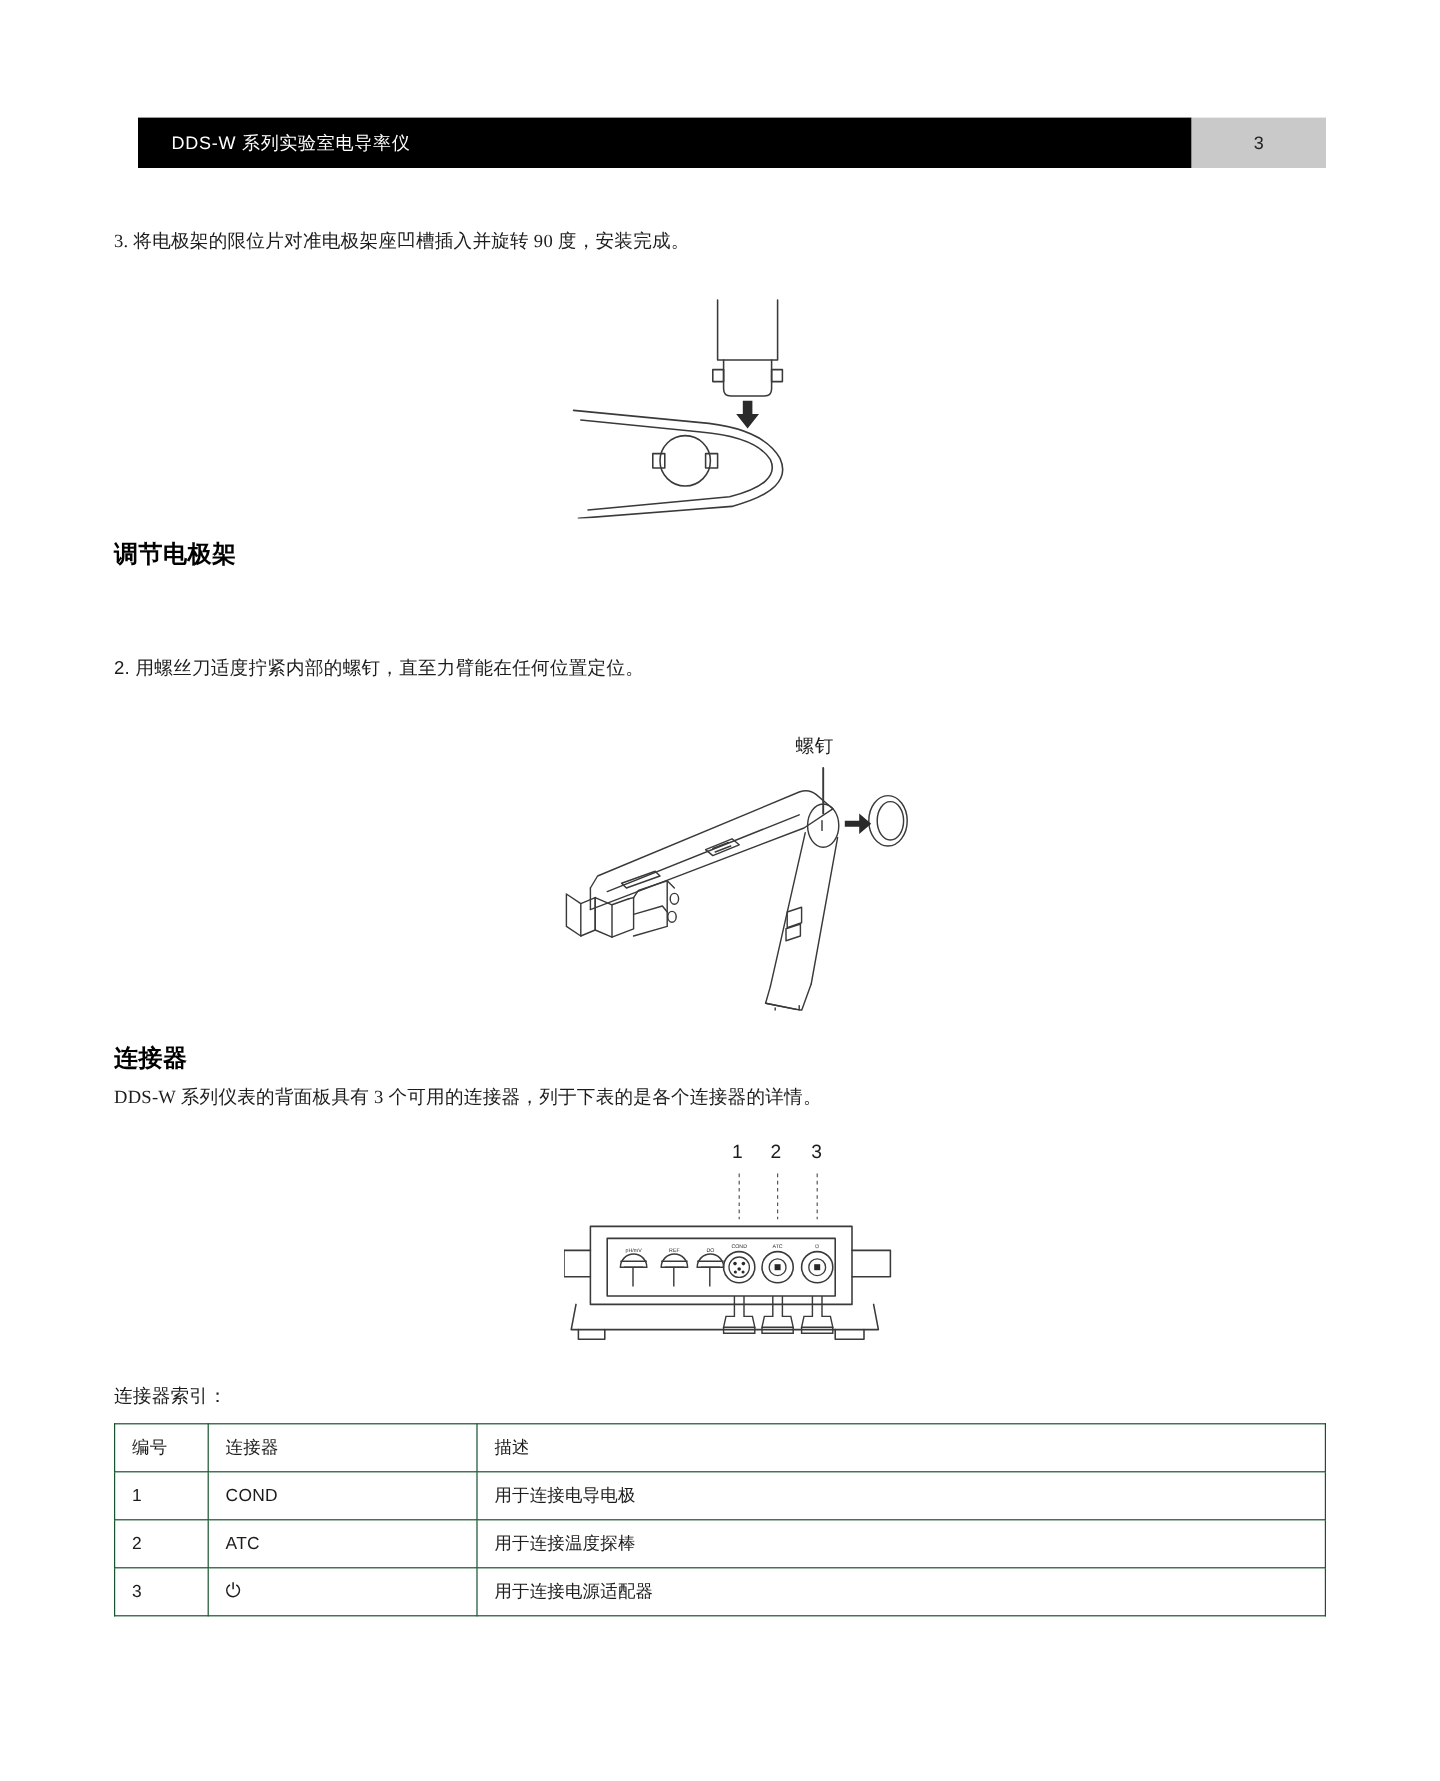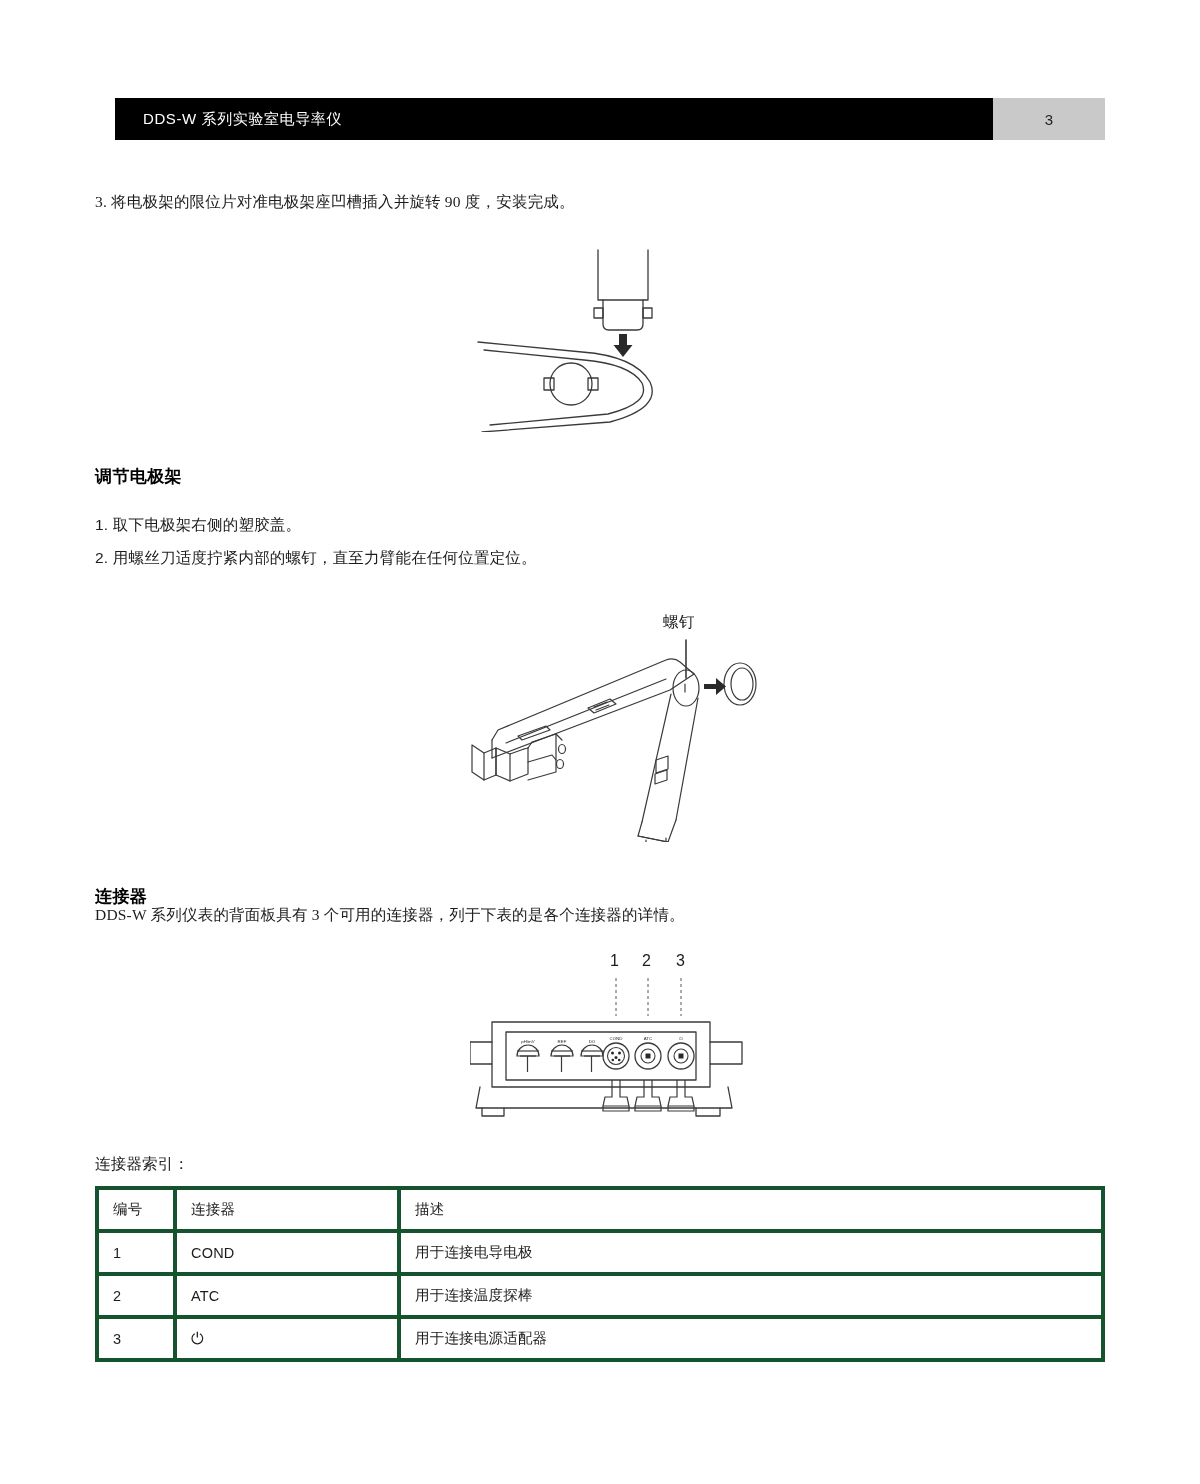--- a/index.html
+++ b/index.html
@@ -63,25 +63,24 @@
 
   .para {
     font-size: 15.5px;
     line-height: 1.55;
     color: #1c1c1c;
     letter-spacing: 0.2px;
     font-family: Liberation Serif, serif;
   }
 
   .section-heading {
-    font-size: 17px;
+    font-size: 20px;
     font-weight: bold;
     color: #000000;
     letter-spacing: 0.4px;
-    margin-top: 17px;
   }
 
   .list-item {
     font-size: 15.5px;
     line-height: 1.55;
     color: #1c1c1c;
     letter-spacing: 0.2px;
   }
 
   .abs { position: absolute; }
@@ -144,21 +143,21 @@
   
   .conn-table {
     position: absolute;
     left: 95px;
     top: 1186px;
     width: 1010px;
     border-collapse: collapse;
     table-layout: fixed;
   }
   .conn-table td, .conn-table th {
-    border: 4px solid #14532d;
+    border: 1px solid #14532d;
     height: 39px;
     padding: 0 0 0 14px;
     text-align: left;
     font-weight: normal;
     font-size: 14.5px;
     color: #1c1c1c;
     letter-spacing: 0.2px;
     vertical-align: middle;
     background: #ffffff;
   }
@@ -216,21 +215,20 @@
 
         <circle cx="101" cy="142" r="21"></circle>
 
         <rect x="74" y="136" width="10" height="12"></rect>
         <rect x="118" y="136" width="10" height="12"></rect>
       </g>
     </svg>
   </div>
 
   <div class="abs section-heading" id="heading-adjust">调节电极架</div>
-  <div class="abs list-item" id="adjust-1">1. 取下电极架右侧的塑胶盖。</div>
   <div class="abs list-item" id="adjust-2">2. 用螺丝刀适度拧紧内部的螺钉，直至力臂能在任何位置定位。</div>
 
   <div id="fig2">
     <span class="fig2-label">螺钉</span>
     <svg width="310" height="230" viewBox="0 0 310 230" xmlns="http://www.w3.org/2000/svg">
       <g fill="none" stroke="#3a3a3a" stroke-width="1.2" stroke-linejoin="round" stroke-linecap="round">
 
         <line x1="216" y1="28" x2="216" y2="66" stroke-width="1.6"></line>
 
         <path d="M22 128 L28 118 L196 48 Q204 45 210 50 L224 62"></path>

